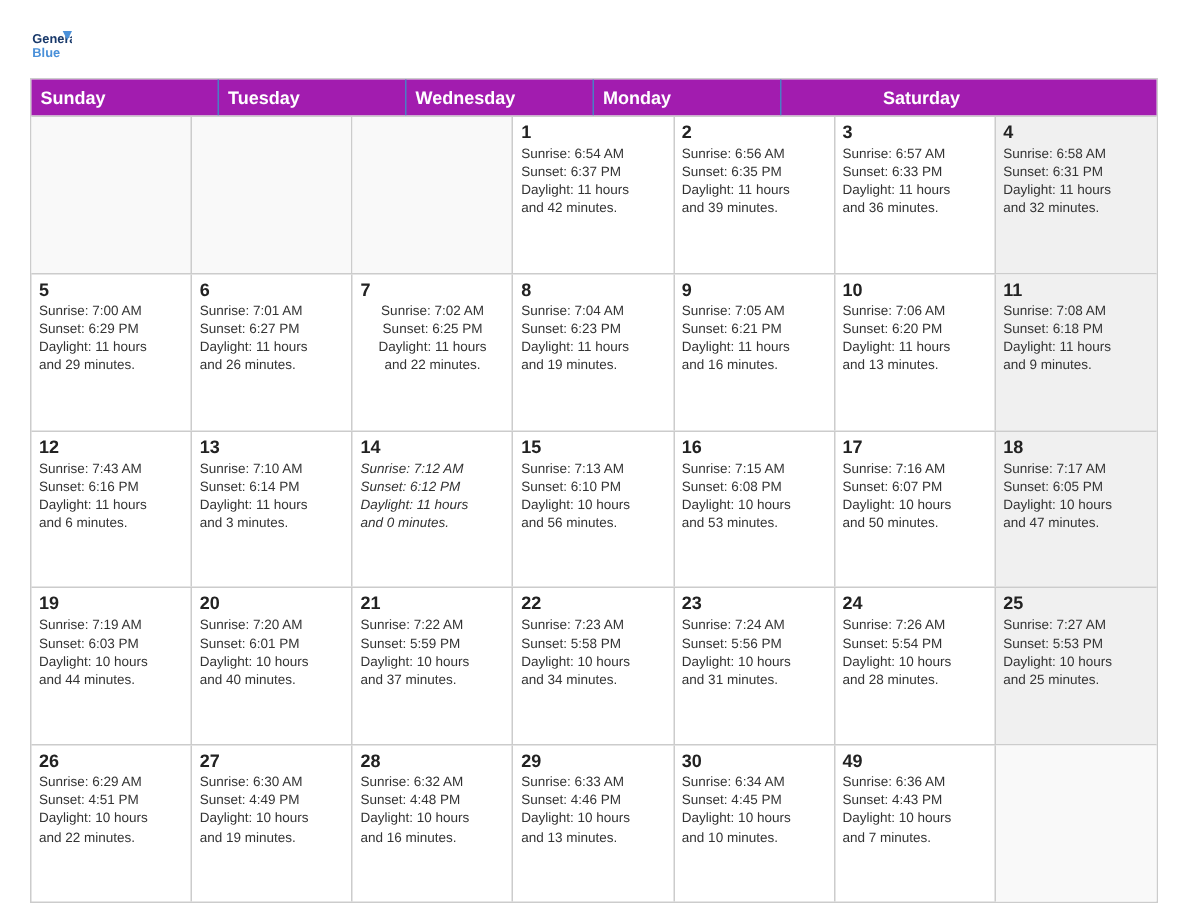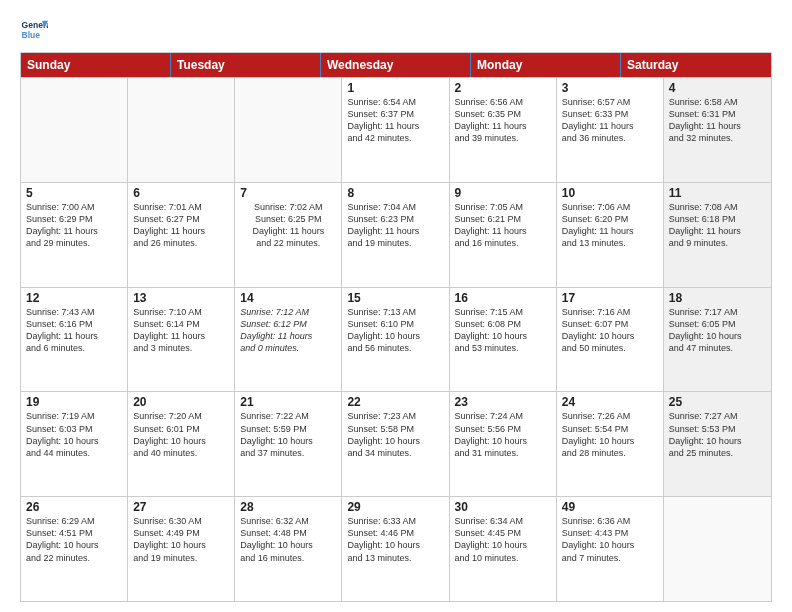--- a/index.html
+++ b/index.html
@@ -47,31 +47,31 @@
       font-weight: normal;
     }
     .calendar {
       flex: 1;
       display: flex;
       flex-direction: column;
       border: 1px solid #ccc;
     }
     .cal-header {
       display: grid;
-      grid-template-columns: repeat(5, 1fr);
-      background: #b91c1c;
+      grid-template-columns: repeat(6, 1fr);
+      background: #a21caf;
     }
     .cal-header-cell {
       color: #fff;
       font-weight: bold;
       font-size: 12px;
       padding: 5px 6px;
       border-right: 1px solid #4a7ec4;
     }
-    .cal-header-cell:last-child { border-right: none; }
+    .cal-header-cell:last-child { border-right: none; text-align: right; }
     .cal-body {
       flex: 1;
       display: flex;
       flex-direction: column;
     }
     .cal-row {
       display: grid;
       grid-template-columns: repeat(7, 1fr);
       flex: 1;
       border-top: 1px solid #ccc;

